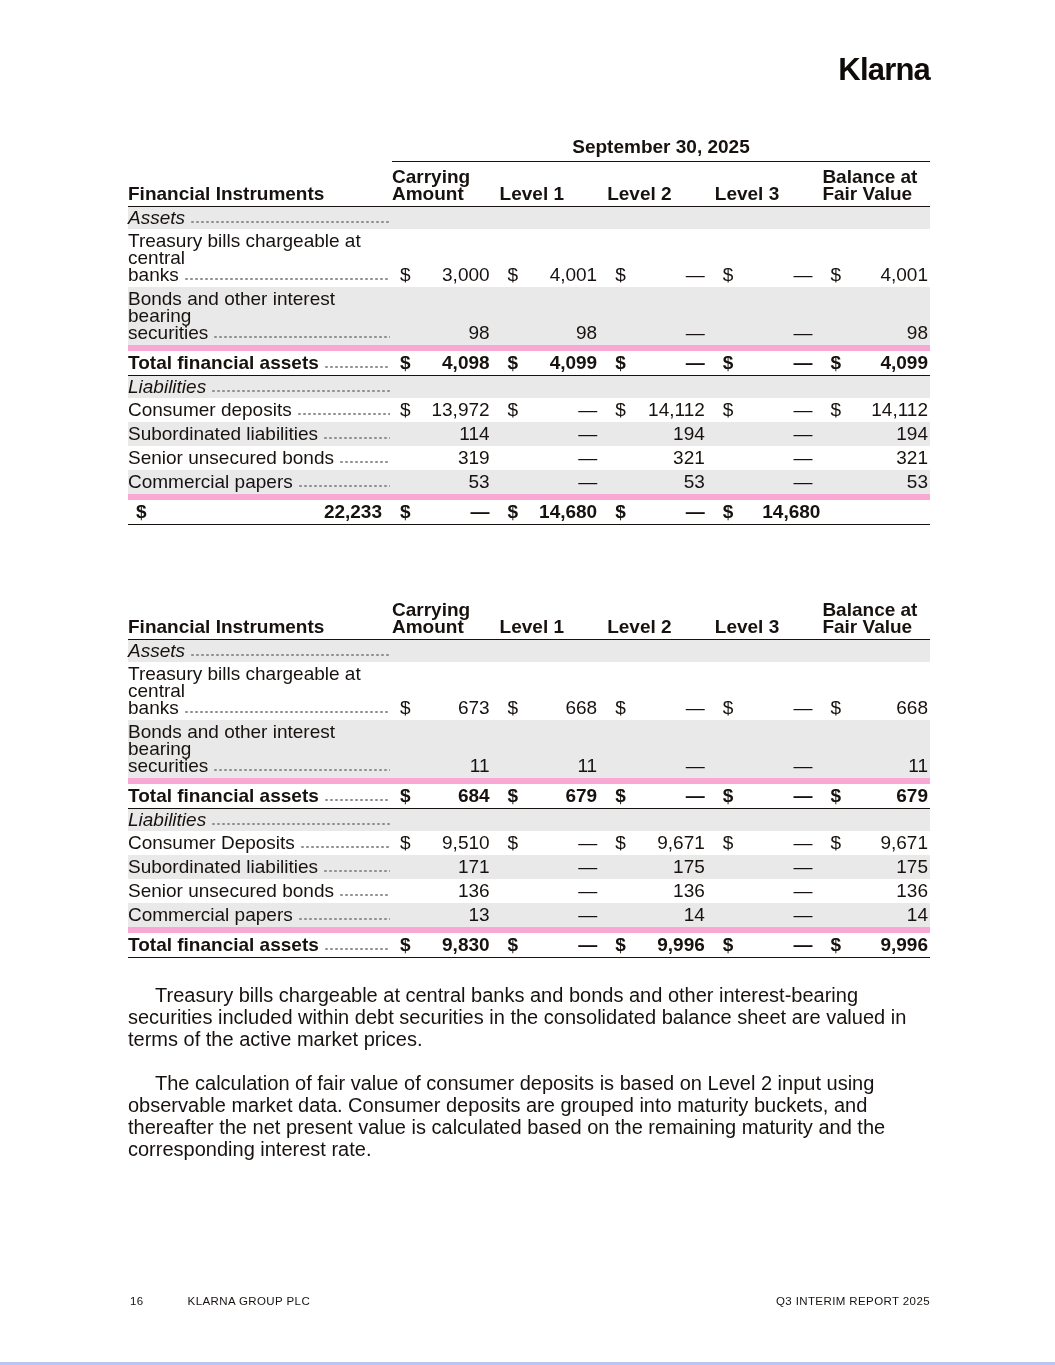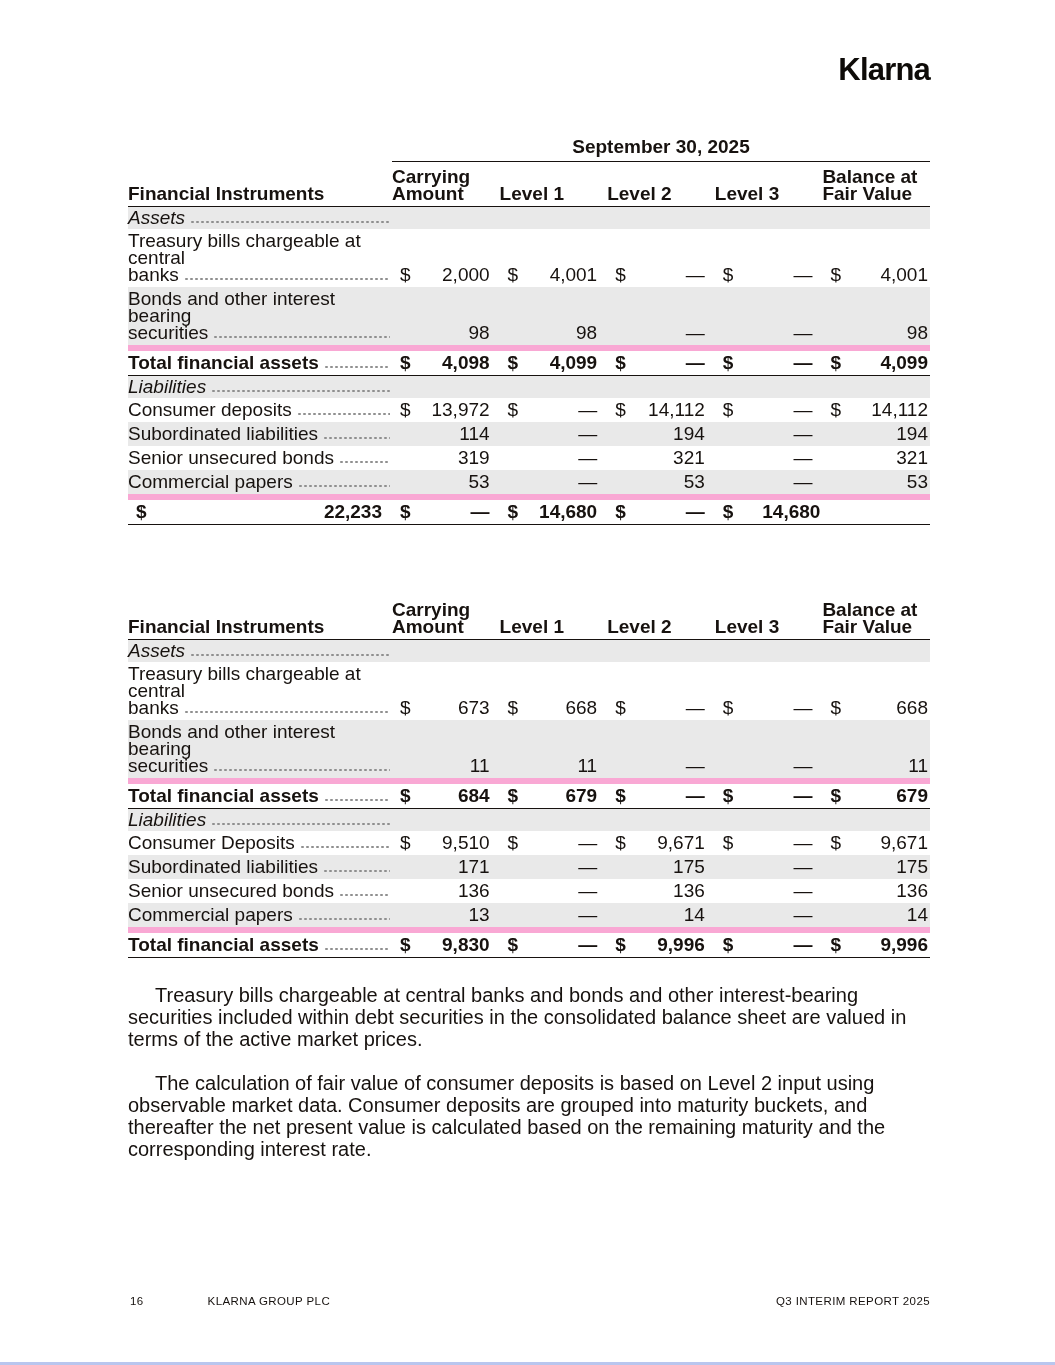--- a/index.html
+++ b/index.html
@@ -41,21 +41,21 @@
   .cg .val { text-align:right; }
 
   
   .notes { margin-top:26px; font-size:20px; line-height:22px; color:#17120f; }
   .notes p { text-indent:27px; }
   .notes p + p { margin-top:22px; }
 
   
   .footer { position:absolute; left:130px; right:125px; bottom:58px; display:flex; justify-content:space-between;
             font-size:11.5px; letter-spacing:0.4px; color:#17120f; }
-  .f-left { display:flex; gap:64px;align-items:center; }
+  .f-left { display:flex; gap:44px;align-items:center; }
 
   .page-edge { position:absolute; left:0; right:0; bottom:0; height:3px; background:#b9c6ee; }
 </style>
 </head>
 <body>
 
 <div class="page">
   <div class="content">
 
     <div class="logo">Klarna</div>
@@ -100,21 +100,21 @@
           <div class="trow data">
             <div class="cell-label">
               <div>Treasury bills chargeable at central</div>
               <div class="leaderline">
                 <span>banks</span>
                 <span class="leader"></span>
               </div>
             </div>
             <div class="cg">
               <span class="cur">$</span>
-              <span class="val">2,000</span>
+              <span class="val">3,000</span>
             </div>
             <div class="cg">
               <span class="cur">$</span>
               <span class="val">4,001</span>
             </div>
             <div class="cg">
               <span class="cur">$</span>
               <span class="val">—</span>
             </div>
             <div class="cg">

